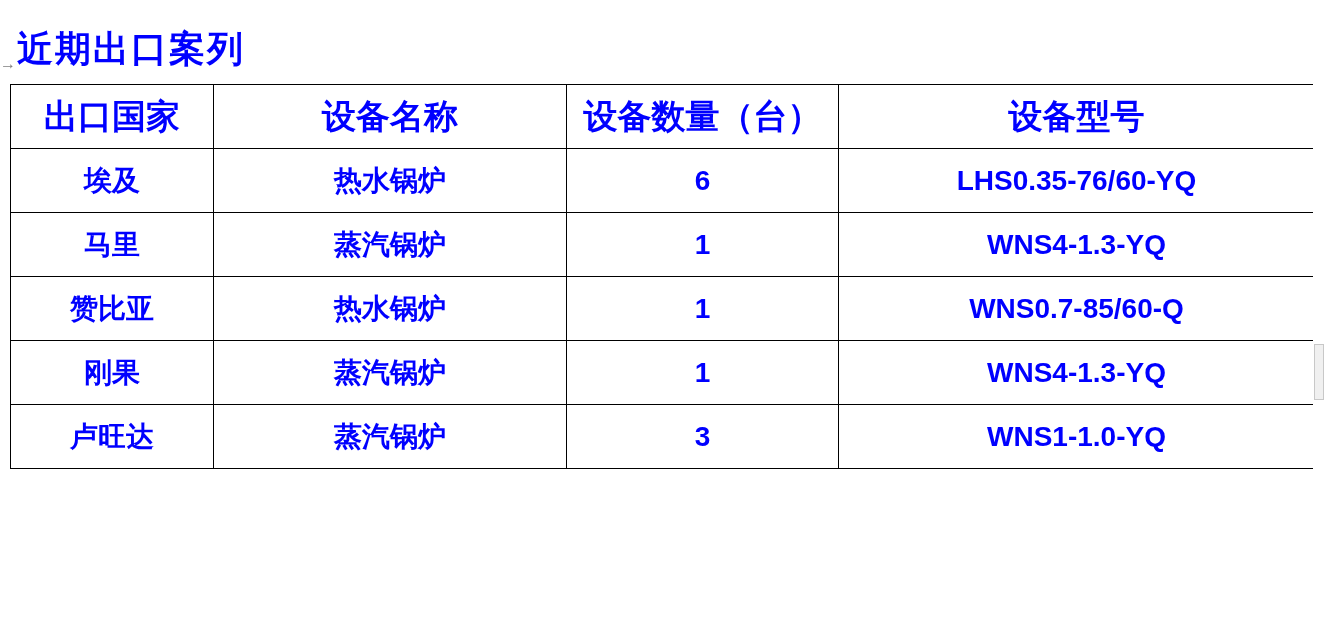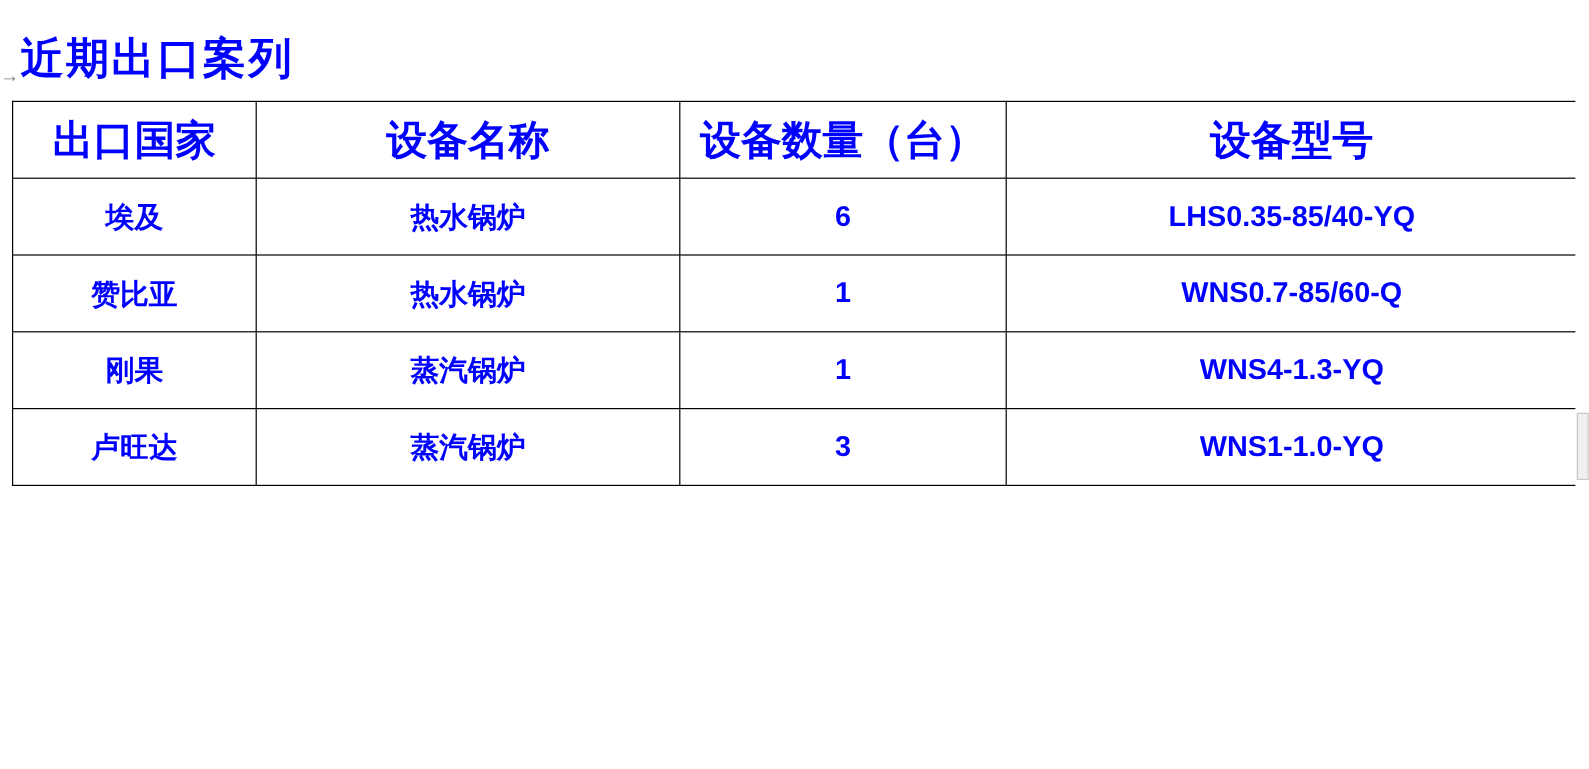--- a/index.html
+++ b/index.html
@@ -50,21 +50,21 @@
     vertical-align: middle;
     height: 63px;
     padding: 0 4px;
     white-space: nowrap;
     overflow: hidden;
   }
   table.export-table th {
     font-size: 34px;
   }
   table.export-table td {
-    font-size: 24px;
+    font-size: 28px;
     text-align: center;
   }
   col.c0 { width: 203px; }
   col.c1 { width: 353px; }
   col.c2 { width: 272px; }
   col.c3 { width: 476px; }
 
   
   .left-arrow {
     position: absolute;
@@ -120,21 +120,27 @@
           <th>设备名称</th>
           <th>设备数量（台）</th>
           <th>设备型号</th>
         </tr>
       </thead>
       <tbody>
         <tr>
           <td>埃及</td>
           <td>热水锅炉</td>
           <td>6</td>
-          <td>LHS0.35-85/40-YQ</td>
+          <td>LHS0.35-76/60-YQ</td>
+        </tr>
+        <tr>
+          <td>马里</td>
+          <td>蒸汽锅炉</td>
+          <td>1</td>
+          <td>WNS4-1.3-YQ</td>
         </tr>
         <tr>
           <td>赞比亚</td>
           <td>热水锅炉</td>
           <td>1</td>
           <td>WNS0.7-85/60-Q</td>
         </tr>
         <tr>
           <td>刚果</td>
           <td>蒸汽锅炉</td>

